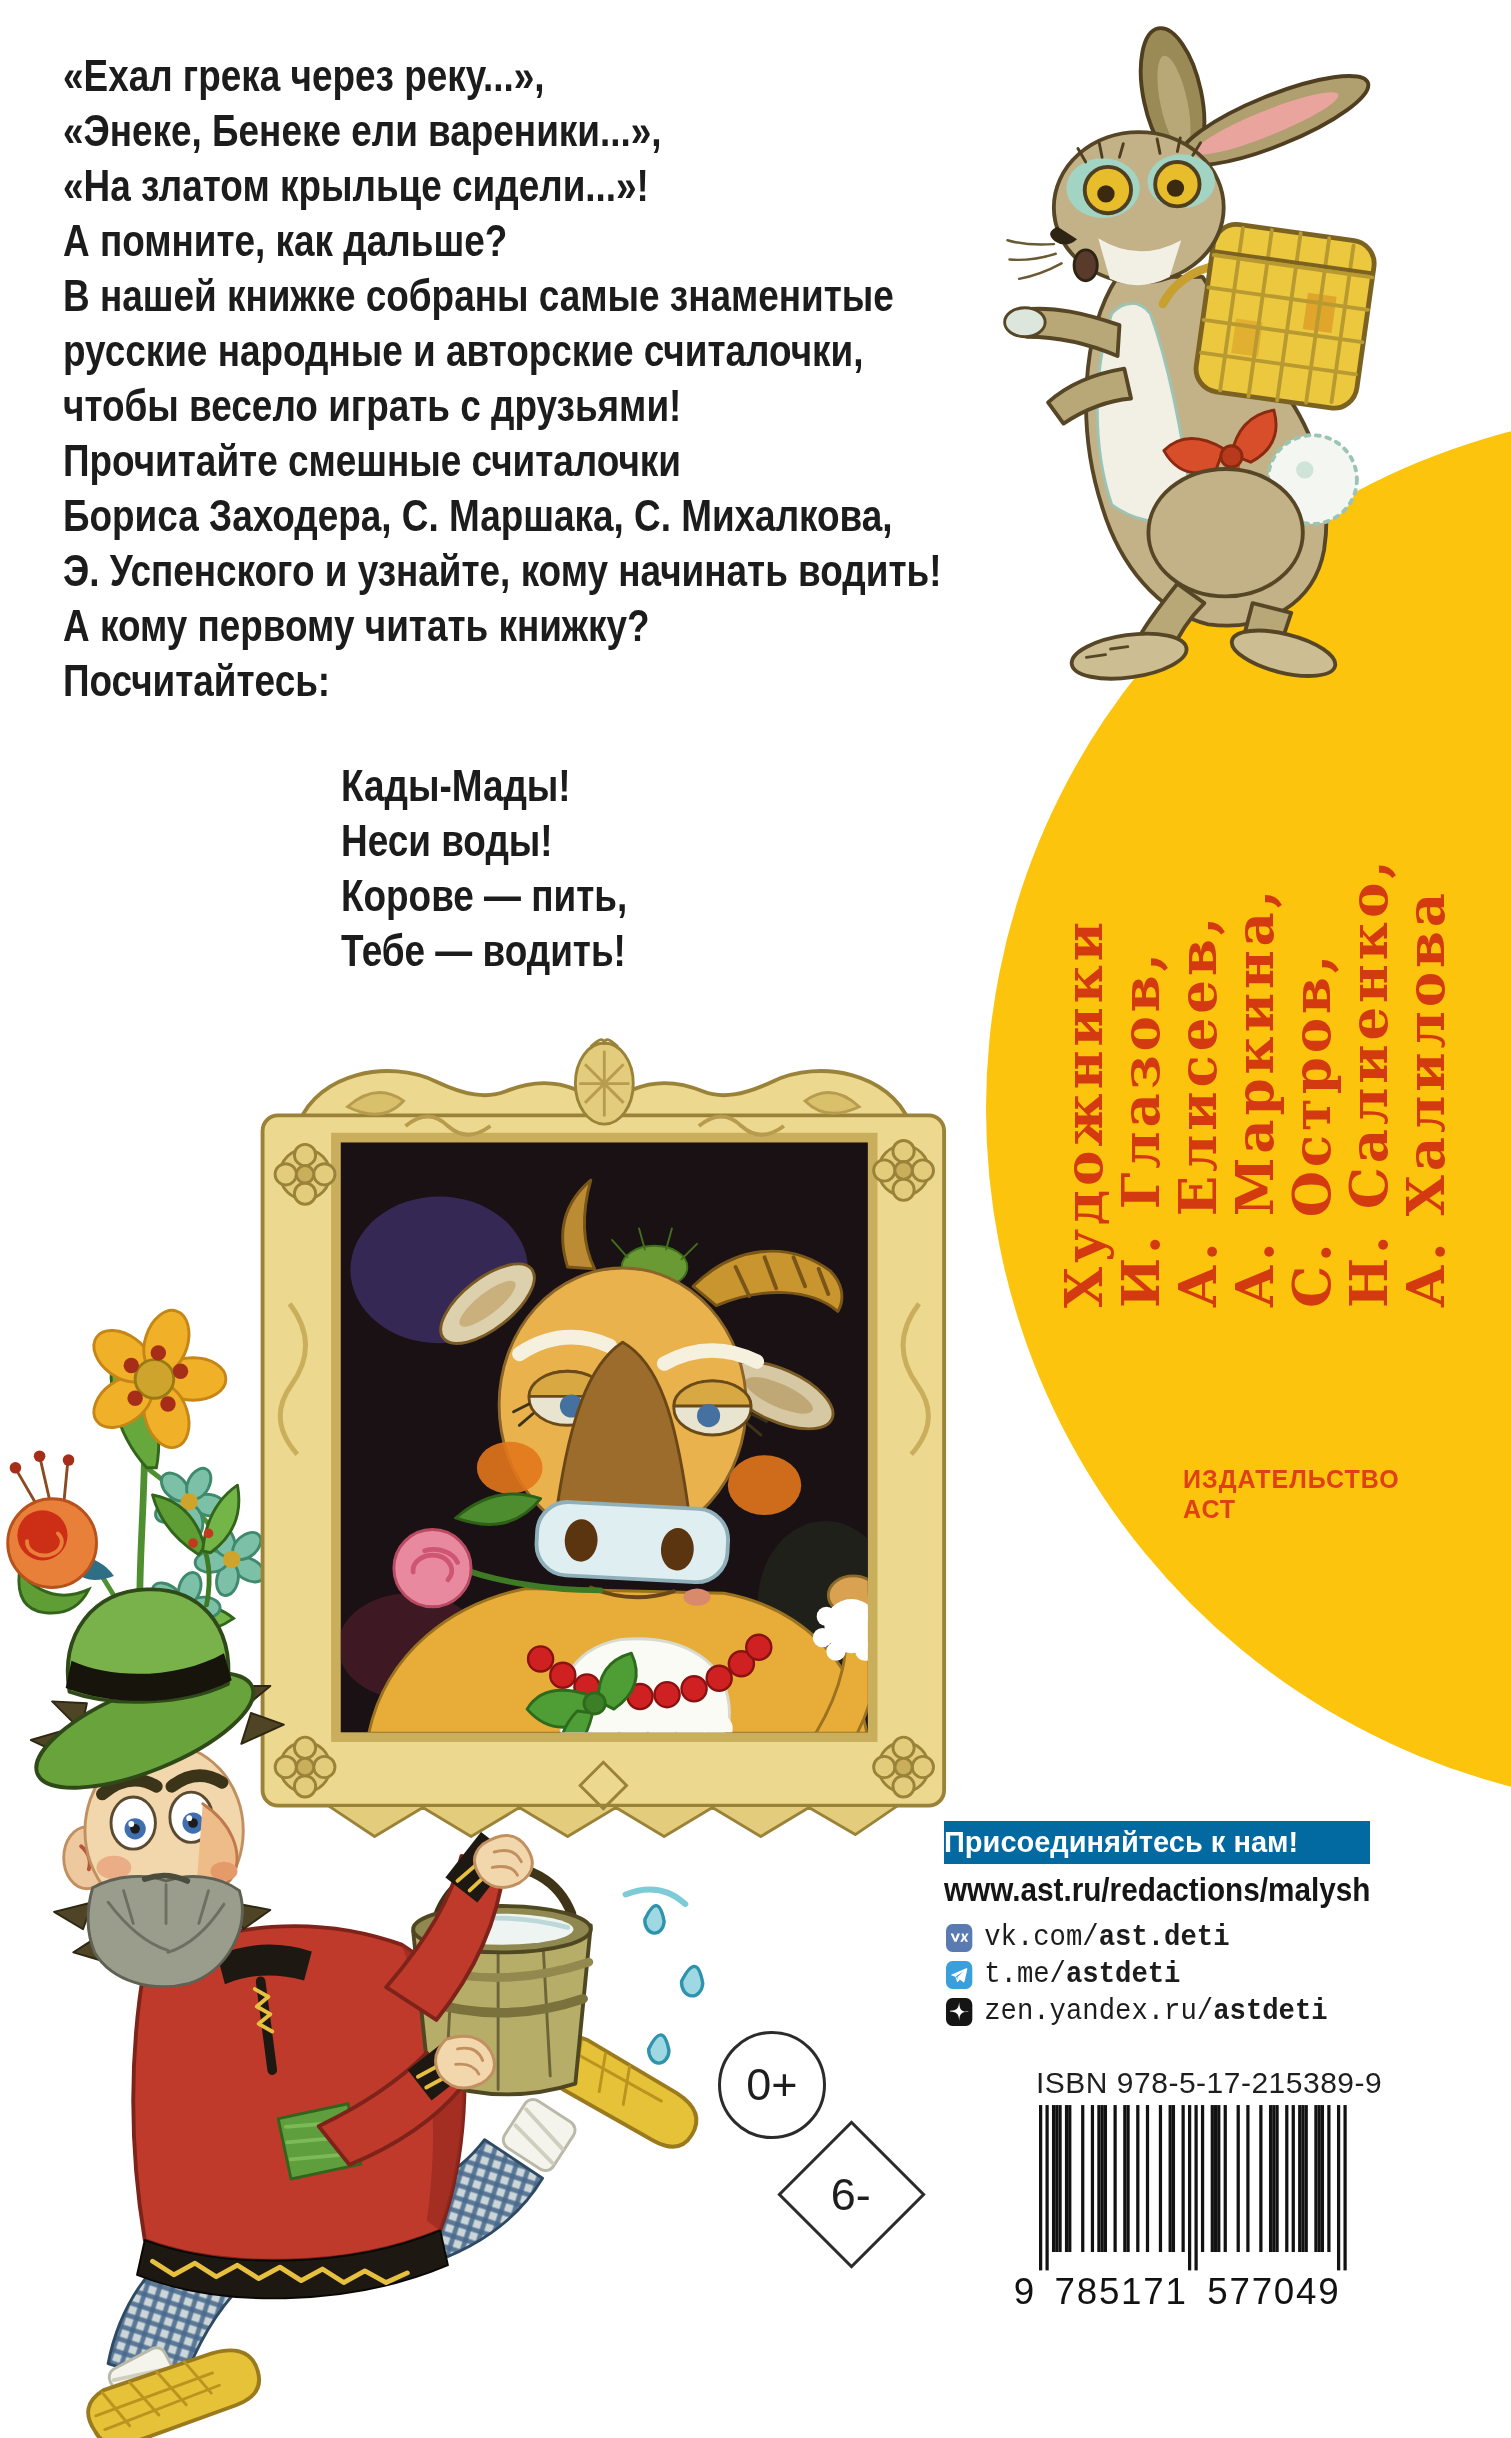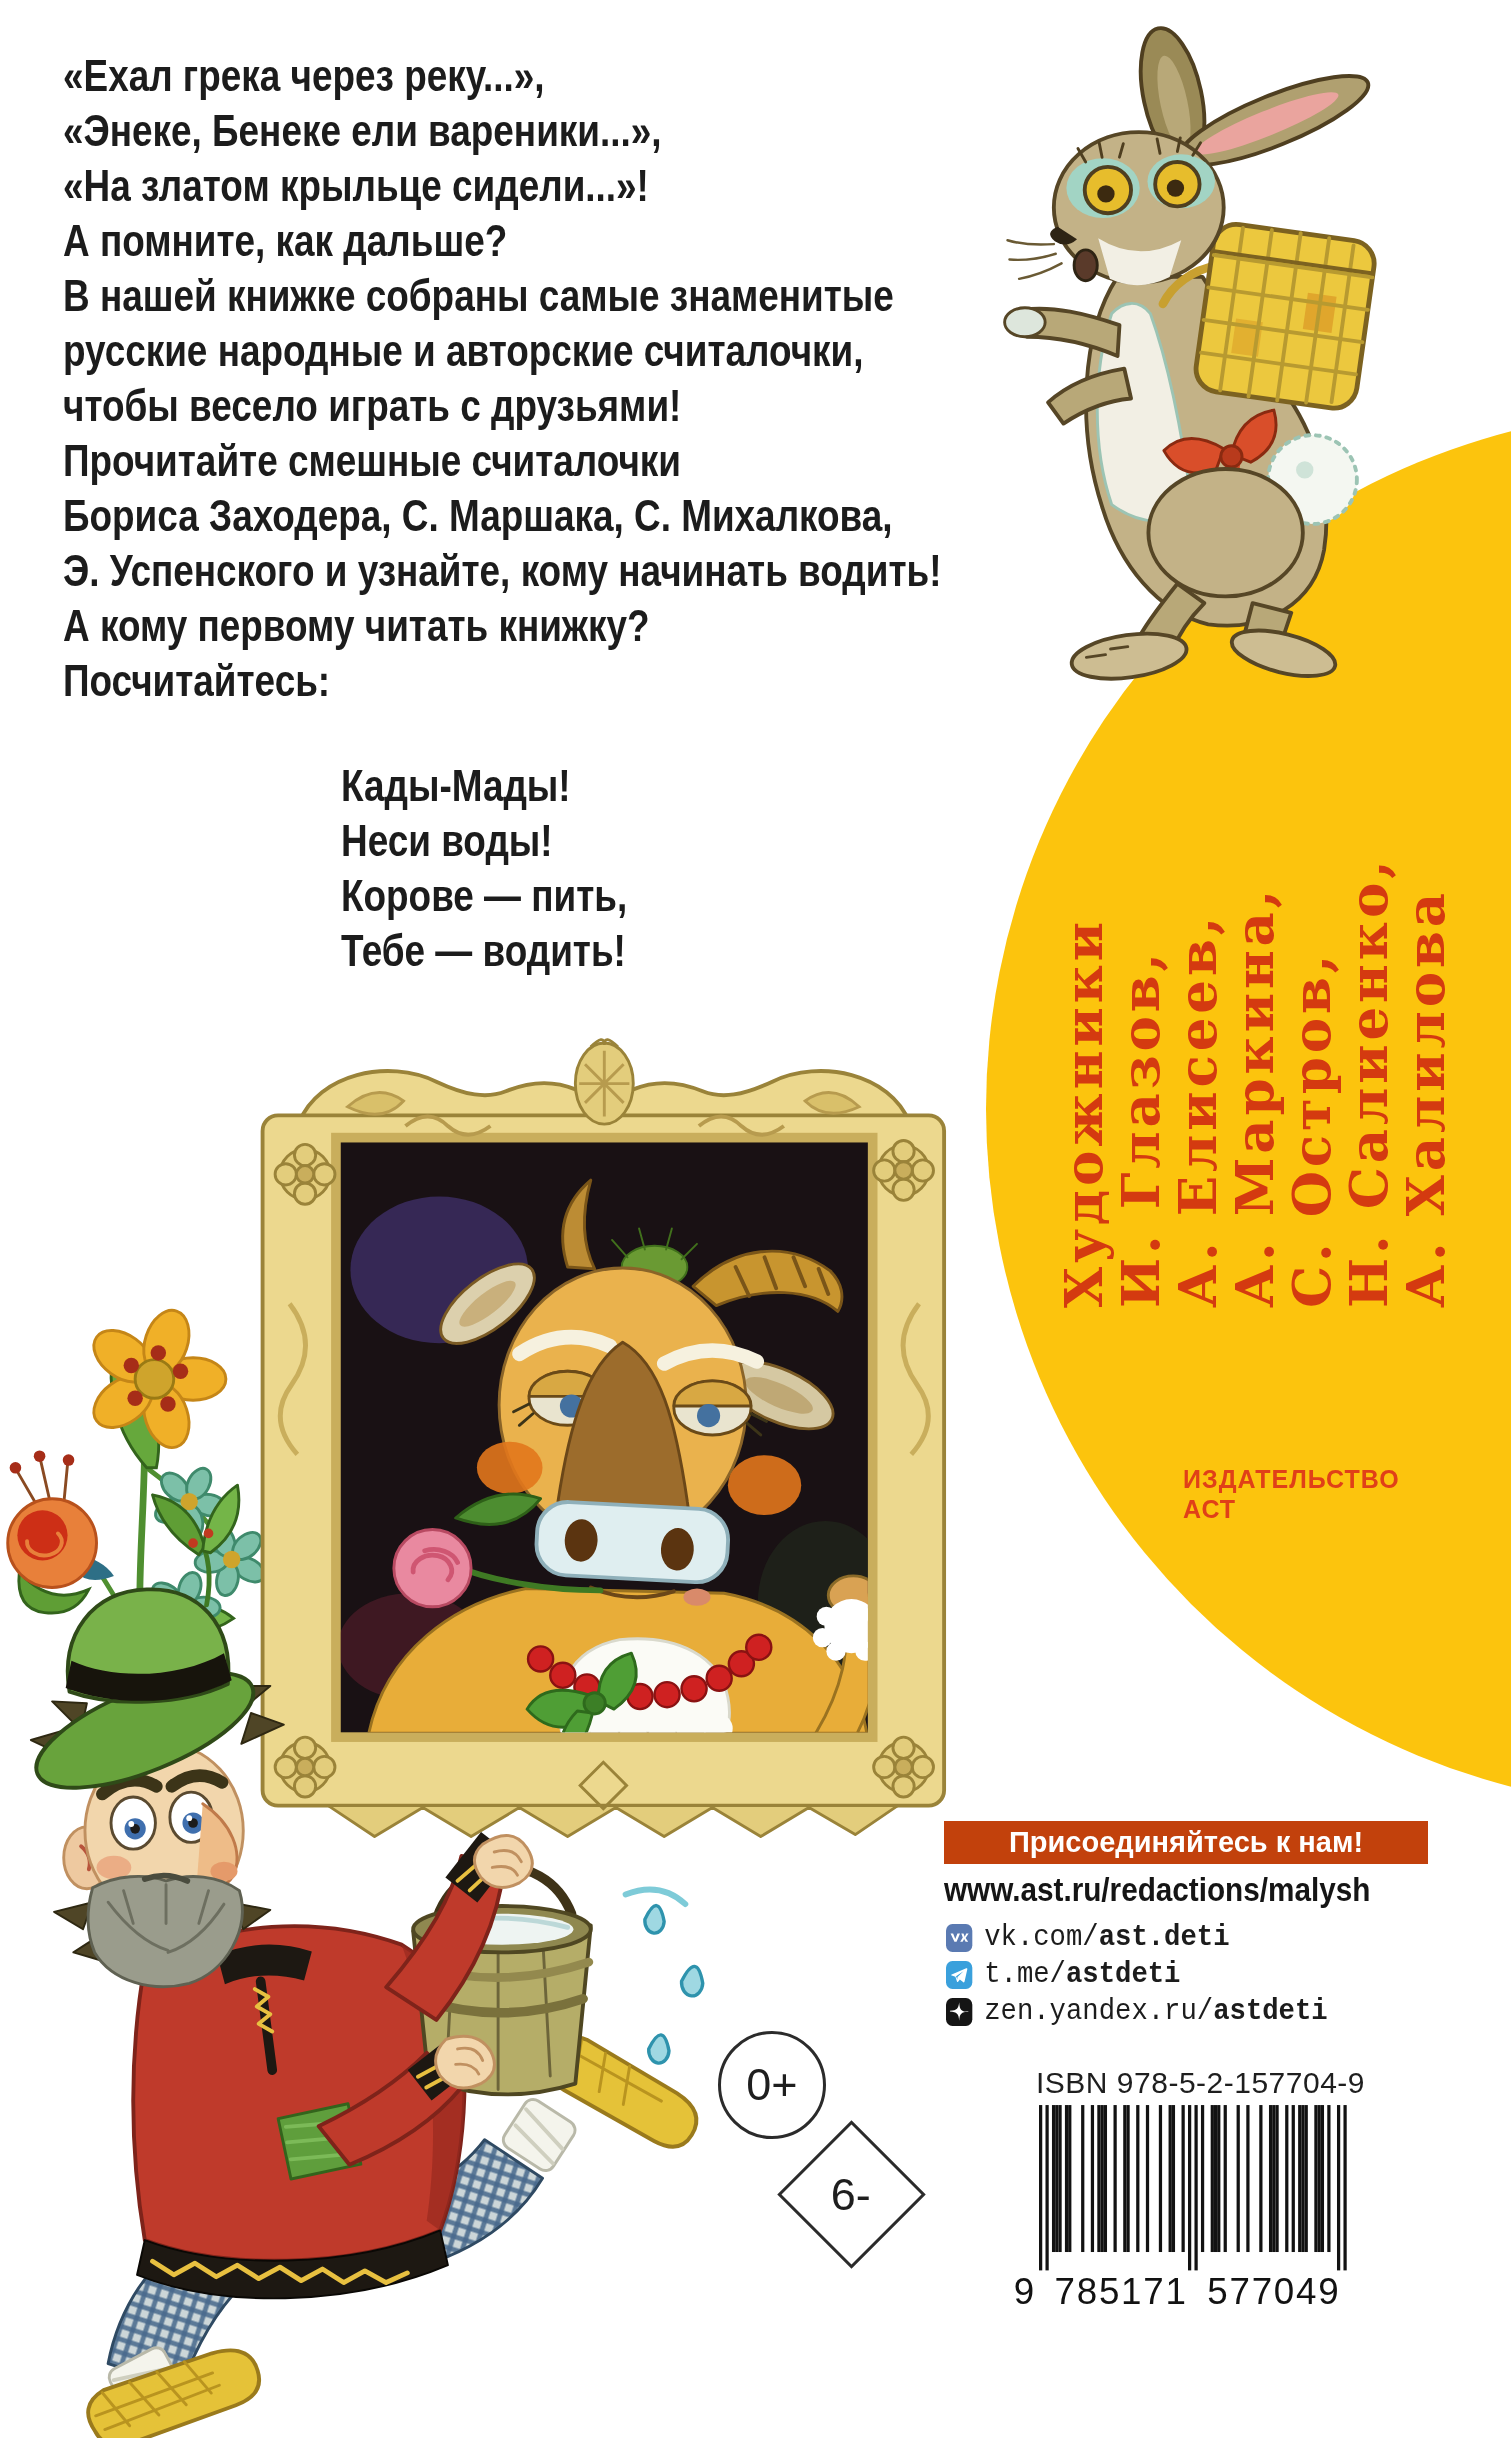--- a/index.html
+++ b/index.html
@@ -19,22 +19,22 @@
   
   .artists{position:absolute;left:1055px;top:859px;width:399px;height:449px;z-index:3;}
   .artists-inner{position:absolute;left:-25px;top:25px;width:449px;height:399px;
     transform:rotate(-90deg);font-family:"DejaVu Serif",serif;font-weight:700;
     font-size:53px;line-height:57px;letter-spacing:3.9px;white-space:nowrap;}
 
   .publisher{position:absolute;left:1183px;top:1464px;width:212px;z-index:3;text-align:left;
     font-weight:700;font-size:25px;line-height:30px;letter-spacing:1px;}
 
   
-  .join-banner{position:absolute;left:944px;top:1821px;width:484px;height:43px;z-index:3;
-    background:#c2410c;color:#ffffff;font-weight:700;font-size:29px;line-height:43px;text-align:center;}
+  .join-banner{position:absolute;left:944px;top:1821px;width:426px;height:43px;z-index:3;
+    background:#0369a1;color:#ffffff;font-weight:700;font-size:29px;line-height:43px;text-align:left;}
   .website{position:absolute;left:944px;top:1871px;z-index:3;color:#151515;font-weight:700;
     font-size:33px;transform:scaleX(.9);transform-origin:0 0;white-space:nowrap;}
   .links{position:absolute;left:946px;top:1919px;z-index:3;font-family:Liberation Mono, monospace;}
   .link-row{display:flex;align-items:center;height:37px;font-size:29px;color:#1c1c1c;
     transform:scaleX(.94);transform-origin:0 0;white-space:nowrap;}
   .link-icon{width:28px;height:28px;border-radius:6.8px;margin-right:12.6px;flex:0 0 28px;
     display:flex;align-items:center;justify-content:center;color:#fff;}
   .link-icon svg{display:block;}
   .link-prefix{font-weight:400;}
   .link-bold{font-weight:700;}
@@ -127,21 +127,21 @@
       <span class="link-icon" style="background: rgb(21, 21, 21);">
         <svg width="20" height="20" viewBox="0 0 24 24">
             <path fill="#ffffff" d="M12 2c.4 5.6 1 8.4 2.8 10 1.6 1.8 4.4 2.4 9.2 2.8v-.8 0c-4.8.4-7.6 1-9.2 2.8C13 18.4 12.4 21.2 12 26h-.8 .8c-.4-4.8-1-7.6-2.8-9.2C7.6 15 4.8 14.4 0 14v-.8 0c4.8-.4 7.6-1 9.2-2.8C11 8.4 11.6 5.6 12 2z" transform="translate(0,-1.5) scale(1,0.92)"></path>
           </svg>
       </span>
       <span class="link-prefix">zen.yandex.ru/</span>
         <span class="link-bold">astdeti</span>
     </div>
   </div>
 
-  <div class="isbn">ISBN 978-5-2-157704-9</div>
+  <div class="isbn">ISBN 978-5-17-215389-9</div>
   <svg class="barcode" id="barcode-svg" width="350" height="208" viewBox="0 0 362 215">
       <rect x="30.00" y="0" width="3.35" height="171" fill="#121212"></rect>
       <rect x="36.70" y="0" width="3.35" height="171" fill="#121212"></rect>
       <rect x="43.40" y="0" width="3.35" height="152" fill="#121212"></rect>
       <rect x="46.75" y="0" width="3.35" height="152" fill="#121212"></rect>
       <rect x="50.10" y="0" width="3.35" height="152" fill="#121212"></rect>
       <rect x="56.80" y="0" width="3.35" height="152" fill="#121212"></rect>
       <rect x="60.15" y="0" width="3.35" height="152" fill="#121212"></rect>
       <rect x="73.55" y="0" width="3.35" height="152" fill="#121212"></rect>
       <rect x="83.60" y="0" width="3.35" height="152" fill="#121212"></rect>

